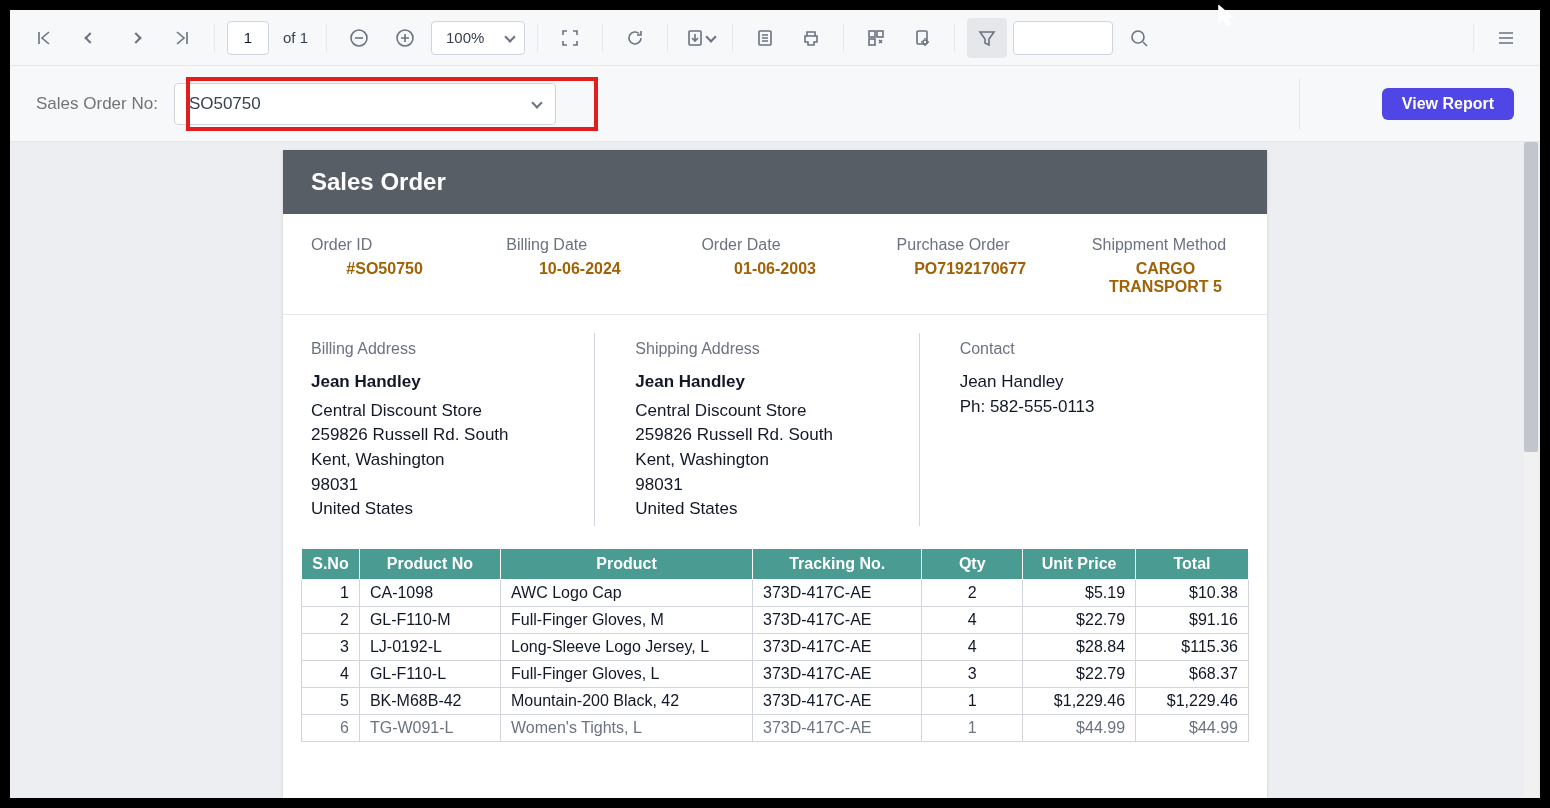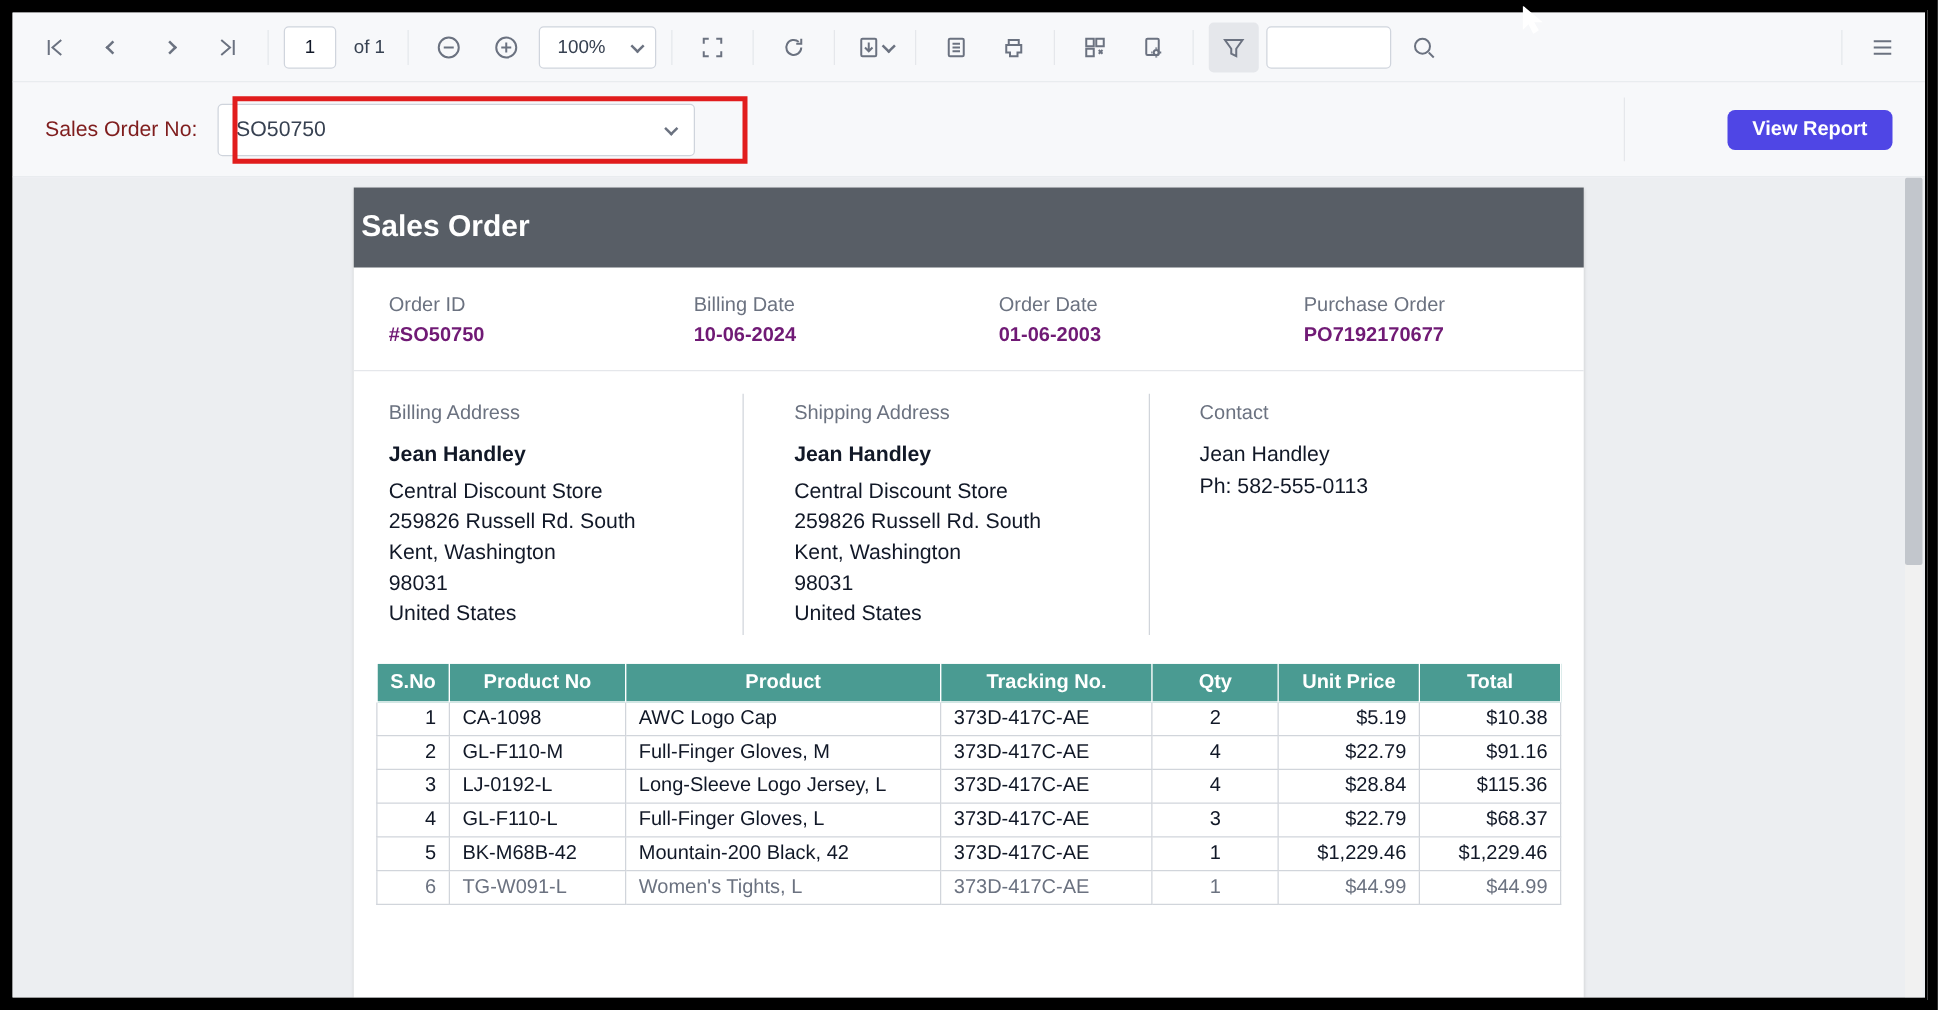--- a/index.html
+++ b/index.html
@@ -18,36 +18,36 @@
   .zoom { height:34px; border:1px solid #d0d5dd; border-radius:4px; background:#fff; padding:0 10px 0 14px; display:flex; align-items:center; gap:22px; color:#374151; font-size:15px; }
   .search-input { width:100px; height:34px; border:1px solid #d0d5dd; border-radius:4px; padding:0 8px; font-size:14px; }
   .spacer { flex:1; }
   .chev { border:solid #6b7280; border-width:0 2px 2px 0; display:inline-block; padding:3px; }
   .chev.down { transform:rotate(45deg); margin-bottom:2px; }
   .chev.left { transform:rotate(135deg); }
   .chev.right { transform:rotate(-45deg); }
 
   
   .params { height:76px; background:#f7f8fa; border-bottom:1px solid #e5e7eb; display:flex; align-items:center; padding:0 26px; position:relative; }
-  .param-label { color:#7f1d1d; font-size:17px; margin-right:16px; }
+  .param-label { color:#737373; font-size:17px; margin-right:16px; }
   .select-box { width:382px; height:42px; background:#fff; border:1px solid #cfd4dc; border-radius:4px; display:flex; align-items:center; padding:0 14px; justify-content:space-between; font-size:17px; color:#374151; }
   .highlight { position:absolute; left:176px; top:11px; width:412px; height:54px; border:4px solid #e11d1d; pointer-events:none; }
   .param-sep { position:absolute; right:240px; top:12px; bottom:12px; width:1px; background:#e5e7eb; }
   .view-btn { margin-left:auto; height:32px; padding:0 20px; background:#4f46e5; color:#fff; border:none; border-radius:6px; font-size:16px; font-weight:600; }
 
   
   .report-area { flex:1; background:#eceef1; overflow:hidden; position:relative; display:flex; justify-content:center; padding-top:8px; }
   .scrollbar-track { position:absolute; right:2px; top:0; bottom:0; width:14px; background:#f1f1f1; }
   .scrollbar-thumb { width:100%; height:310px; background:#c2c6cc; border-radius:2px; }
   .report-page { width:984px; background:#fff; box-shadow:0 1px 3px rgba(0,0,0,.15); }
-  .report-header { background:#585e66; color:#fff; padding:18px 6px; font-size:24px; font-weight:700; }
+  .report-header { background:#585e66; color:#fff; padding:18px 28px; font-size:24px; font-weight:700; }
   .meta-row { display:flex; padding:22px 28px 18px; gap:48px; border-bottom:1px solid #e5e7eb; }
   .meta { flex:1; }
   .meta .lbl { color:#6b7280; font-size:16px; margin-bottom:6px; }
-  .meta .val { color:#701a75; font-weight:700; font-size:16px; }
+  .meta .val { color:#a16207; font-weight:700; font-size:16px;text-align:center; }
 
   .addr-row { display:flex; padding:18px 24px 22px; }
   .addr-col { flex:1; border-right:1px solid #d1d5db; padding:4px 22px 4px 4px; }
   .addr-col:last-child { border-right:none; padding-left:40px; }
   .addr-col.mid { padding-left:40px; }
   .addr-col .lbl { color:#6b7280; font-size:16px; margin-bottom:10px; }
   .addr-col .name { font-weight:700; color:#111827; font-size:17px; margin-bottom:4px; }
   .addr-col div { color:#111827; font-size:17px; line-height:1.45; }
 
   .tbl { width:948px; margin:0 18px; border-collapse:collapse; font-size:16px; }
@@ -204,20 +204,24 @@
             <div class="lbl">Billing Date</div>
             <div class="val">10-06-2024</div>
           </div>
           <div class="meta">
             <div class="lbl">Order Date</div>
             <div class="val">01-06-2003</div>
           </div>
           <div class="meta">
             <div class="lbl">Purchase Order</div>
             <div class="val">PO7192170677</div>
+          </div>
+          <div class="meta">
+            <div class="lbl">Shippment Method</div>
+            <div class="val">CARGO TRANSPORT 5</div>
           </div>
         </div>
 
         <div class="addr-row">
           <div class="addr-col">
             <div class="lbl">Billing Address</div>
             <div class="name">Jean Handley</div>
             <div>Central Discount Store</div>
             <div>259826 Russell Rd. South</div>
             <div>Kent, Washington</div>

